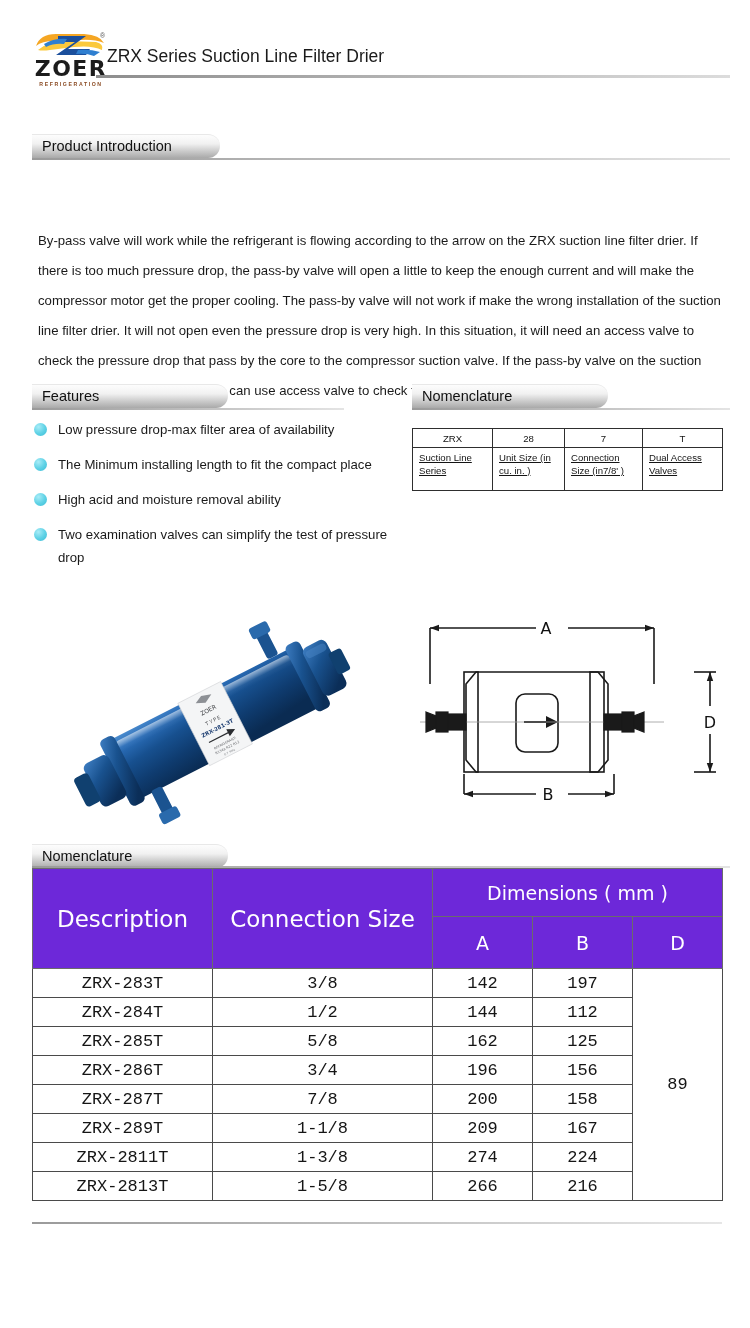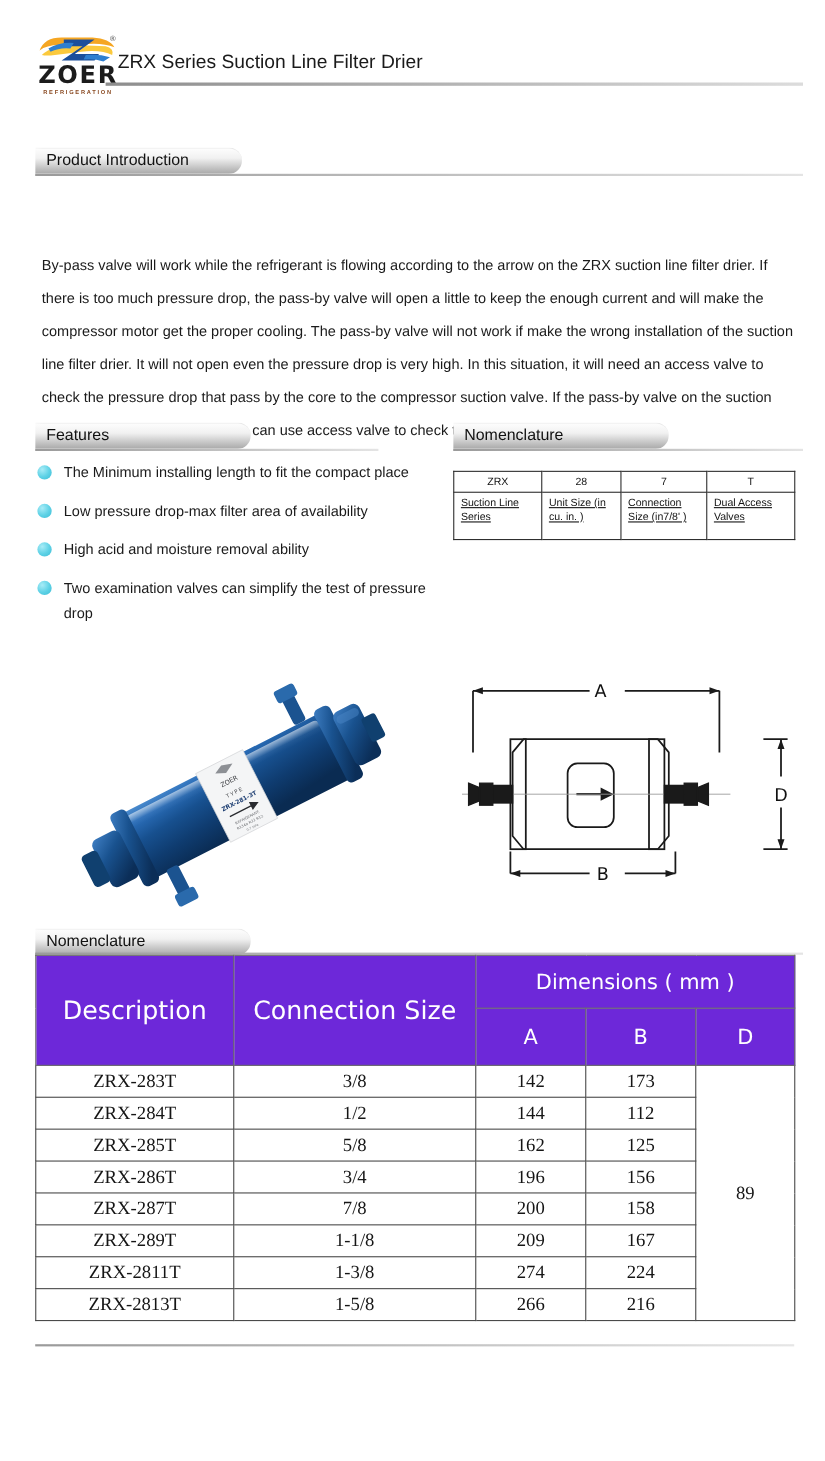--- a/index.html
+++ b/index.html
@@ -187,21 +187,21 @@
   }
   .th-main { font-size: 23px; height: 100px; margin-top: 36px; }
   .th-dims { font-size: 19px; height: 48px; }
   .th-sub  { font-size: 19px; height: 52px; }
   .data-table td {
     border: 1px solid #4a4a4a;
     text-align: center;
     font-size: 17px;
     height: 29px;
     color: #151515;
-    font-family: Liberation Serif, serif;
+    font-family: Liberation Mono, monospace;
     background: #ffffff;
   }
   .td-d {
     font-size: 17px;
     vertical-align: middle;
   }
   .table-bottom-rule {
     position: absolute;
     left: 32px; top: 1222px;
     width: 690px; height: 2px;
@@ -238,25 +238,25 @@
 <div class="intro-text">By-pass valve will work while the refrigerant is flowing according to the arrow on the ZRX suction line filter drier. If there is too much pressure drop, the pass-by valve will open a little to keep the enough current and will make the compressor motor get the proper cooling. The pass-by valve will not work if make the wrong installation of the suction line filter drier. It will not open even the pressure drop is very high. In this situation, it will need an access valve to check the pressure drop that pass by the core to the compressor suction valve. If the pass-by valve on the suction line filter drier is not working, we can use access valve to check the pressure.</div>
 
 <div class="section-tab" style="left:32px; top:384px; width:196px;">
   <span class="tab-label">Features</span>
 </div>
 <div class="section-rule" style="left:32px; top:408px; width:312px;"></div>
 
 <div class="feature-list">
   <div class="feature-item">
     <span class="feature-bullet"></span>
-    <span>The Minimum installing length to fit the compact place</span>
+    <span>Low pressure drop-max filter area of availability</span>
   </div>
   <div class="feature-item">
     <span class="feature-bullet"></span>
-    <span>Low pressure drop-max filter area of availability</span>
+    <span>The Minimum installing length to fit the compact place</span>
   </div>
   <div class="feature-item">
     <span class="feature-bullet"></span>
     <span>High acid and moisture removal ability</span>
   </div>
   <div class="feature-item">
     <span class="feature-bullet"></span>
     <span>Two examination valves can simplify the test of pressure drop</span>
   </div>
 </div>
@@ -414,21 +414,21 @@
       <th class="th-sub">A</th>
       <th class="th-sub">B</th>
       <th class="th-sub">D</th>
     </tr>
   </thead>
   <tbody>
     <tr>
       <td>ZRX-283T</td>
       <td>3/8</td>
       <td>142</td>
-      <td>173</td>
+      <td>197</td>
       <td class="td-d" rowspan="8">89</td>
     </tr>
     <tr>
       <td>ZRX-284T</td>
       <td>1/2</td>
       <td>144</td>
       <td>112</td>
     </tr>
     <tr>
       <td>ZRX-285T</td>

